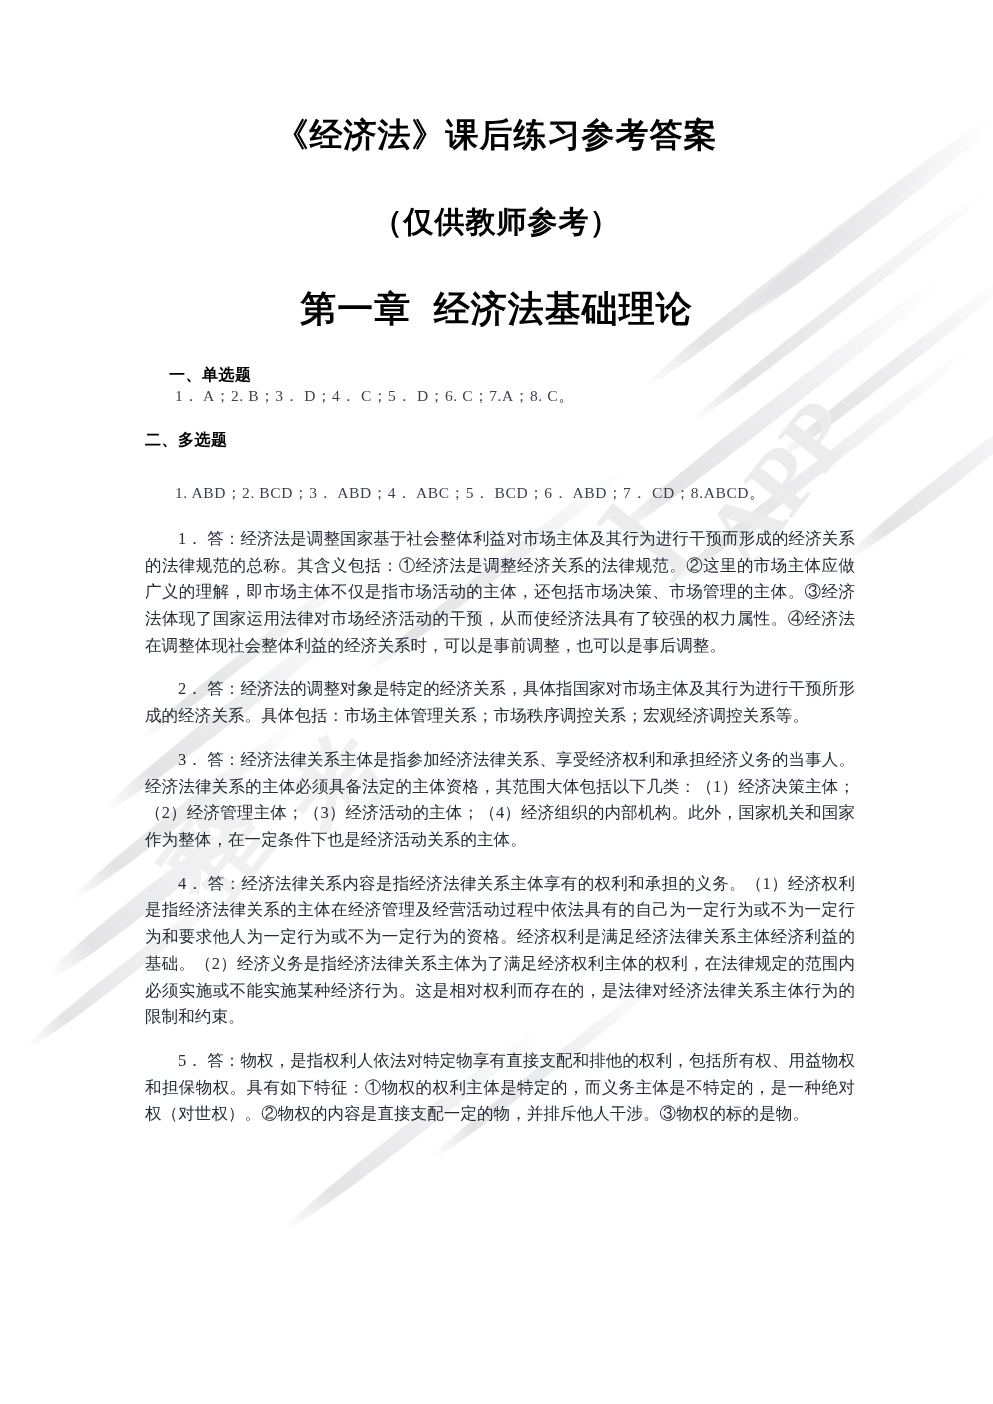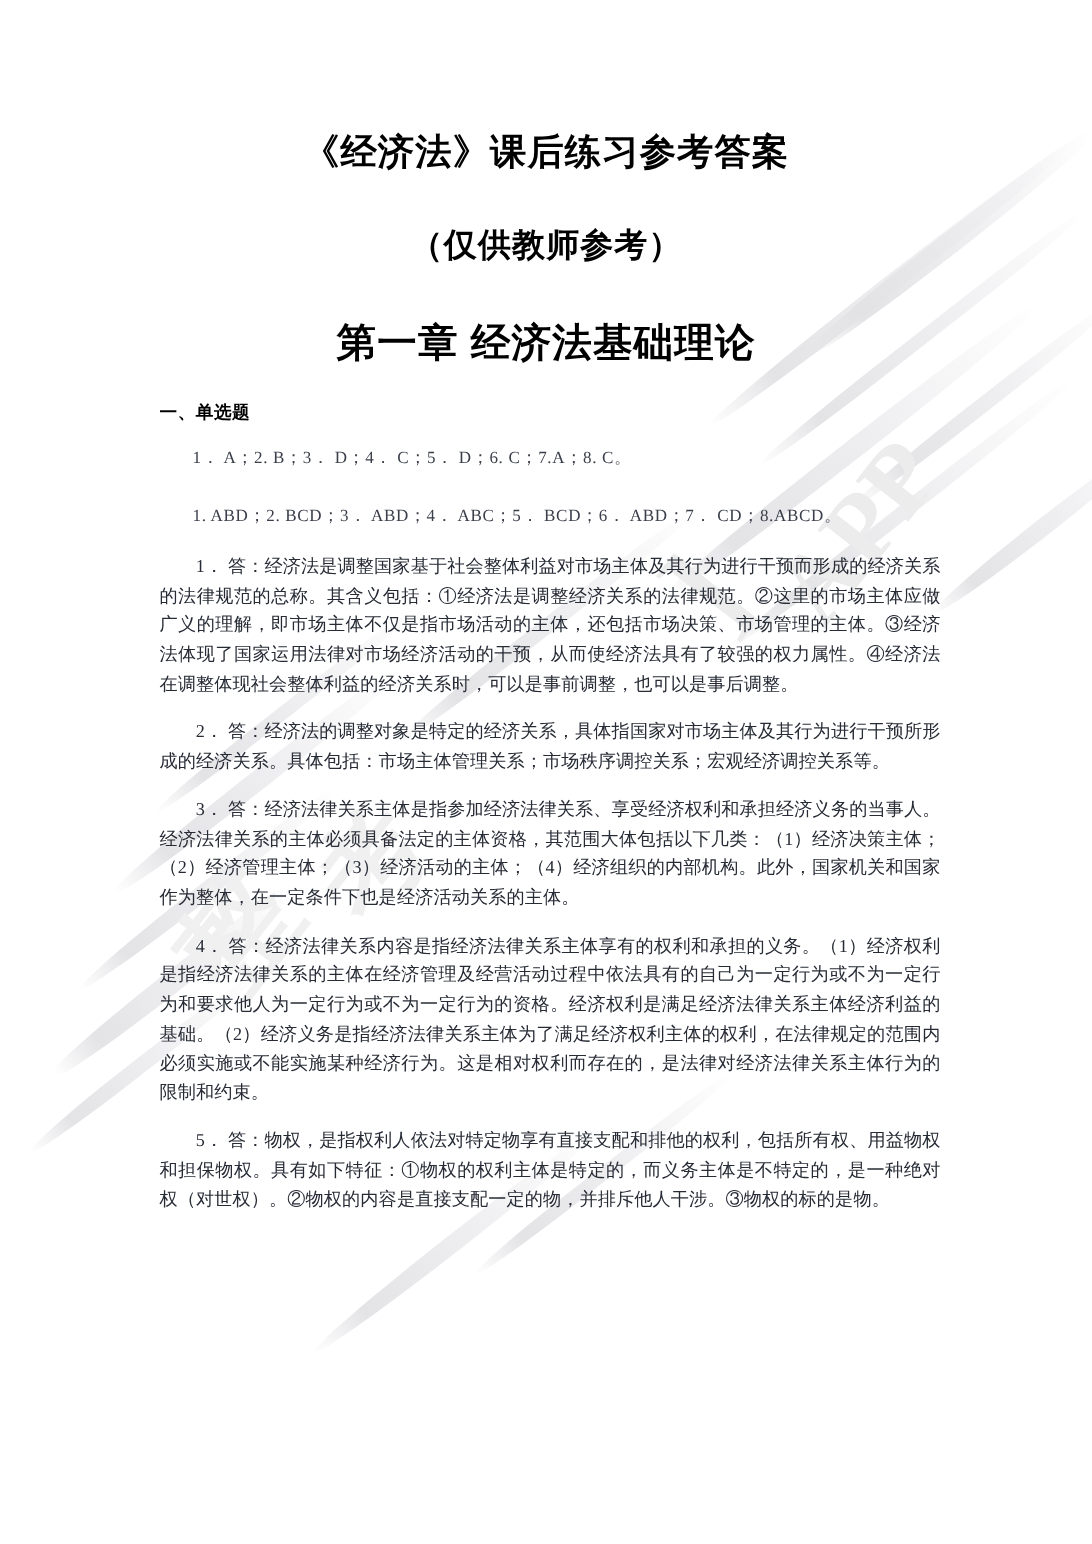--- a/index.html
+++ b/index.html
@@ -52,21 +52,21 @@
   }
 
   
   .content {
     position: relative;
     z-index: 2;
   }
 
   .doc-title {
     text-align: center;
-    font-family: Liberation Sans, sans-serif;
+    font-family: Liberation Mono, monospace;
     font-weight: bold;
     color: #000000;
     letter-spacing: 1px;
   }
 
   .title-main {
     font-size: 33px;
     padding-top: 118px;
     line-height: 1.2;
   }
@@ -108,22 +108,22 @@
     font-family: "Liberation Serif", "DejaVu Serif", serif;
     font-size: 16.5px;
     line-height: 1.62;
     color: #262b35;
     text-indent: 33px;
     text-align: justify;
     text-justify: inter-character;
     letter-spacing: 0.1px;
   }
 
-  .sp-h1  { margin-top: 32px; }
-  .sp-a1  { margin-top: 20px; }
+  .sp-h1  { margin-top: 32px; margin-left: 24px; }
+  .sp-a1  { }
   .sp-h2  { margin-top: 23px; }
   .sp-a2  { margin-top: 32px; }
   .sp-h3  { margin-top: 8px;  }
   .sp-p1  { margin-top: 22px; }
   .sp-p   { margin-top: 17px; }
 </style>
 </head>
 <body>
 
 <div class="page">
@@ -159,20 +159,21 @@
     <div class="doc-title title-sub">（仅供教师参考）</div>
 
     <div class="doc-title title-chapter">第一章  经济法基础理论</div>
 
     <div class="body-area">
 
       <div class="section-heading sp-h1">一、单选题</div>
 
       <div class="answer-line sp-a1">1． A；2. B；3． D；4． C；5． D；6. C；7.A；8. C。</div>
 
+      <div class="section-heading sp-h2">二、多选题</div>
 
       <div class="answer-line sp-a2">1. ABD；2. BCD；3． ABD；4． ABC；5． BCD；6． ABD；7． CD；8.ABCD。</div>
 
 
       <div class="para sp-p1">1． 答：经济法是调整国家基于社会整体利益对市场主体及其行为进行干预而形成的经济关系的法律规范的总称。其含义包括：①经济法是调整经济关系的法律规范。②这里的市场主体应做广义的理解，即市场主体不仅是指市场活动的主体，还包括市场决策、市场管理的主体。③经济法体现了国家运用法律对市场经济活动的干预，从而使经济法具有了较强的权力属性。④经济法在调整体现社会整体利益的经济关系时，可以是事前调整，也可以是事后调整。</div>
 
       <div class="para sp-p">2． 答：经济法的调整对象是特定的经济关系，具体指国家对市场主体及其行为进行干预所形成的经济关系。具体包括：市场主体管理关系；市场秩序调控关系；宏观经济调控关系等。</div>
 
       <div class="para sp-p">3． 答：经济法律关系主体是指参加经济法律关系、享受经济权利和承担经济义务的当事人。经济法律关系的主体必须具备法定的主体资格，其范围大体包括以下几类：（1）经济决策主体；（2）经济管理主体；（3）经济活动的主体；（4）经济组织的内部机构。此外，国家机关和国家作为整体，在一定条件下也是经济活动关系的主体。</div>
 

